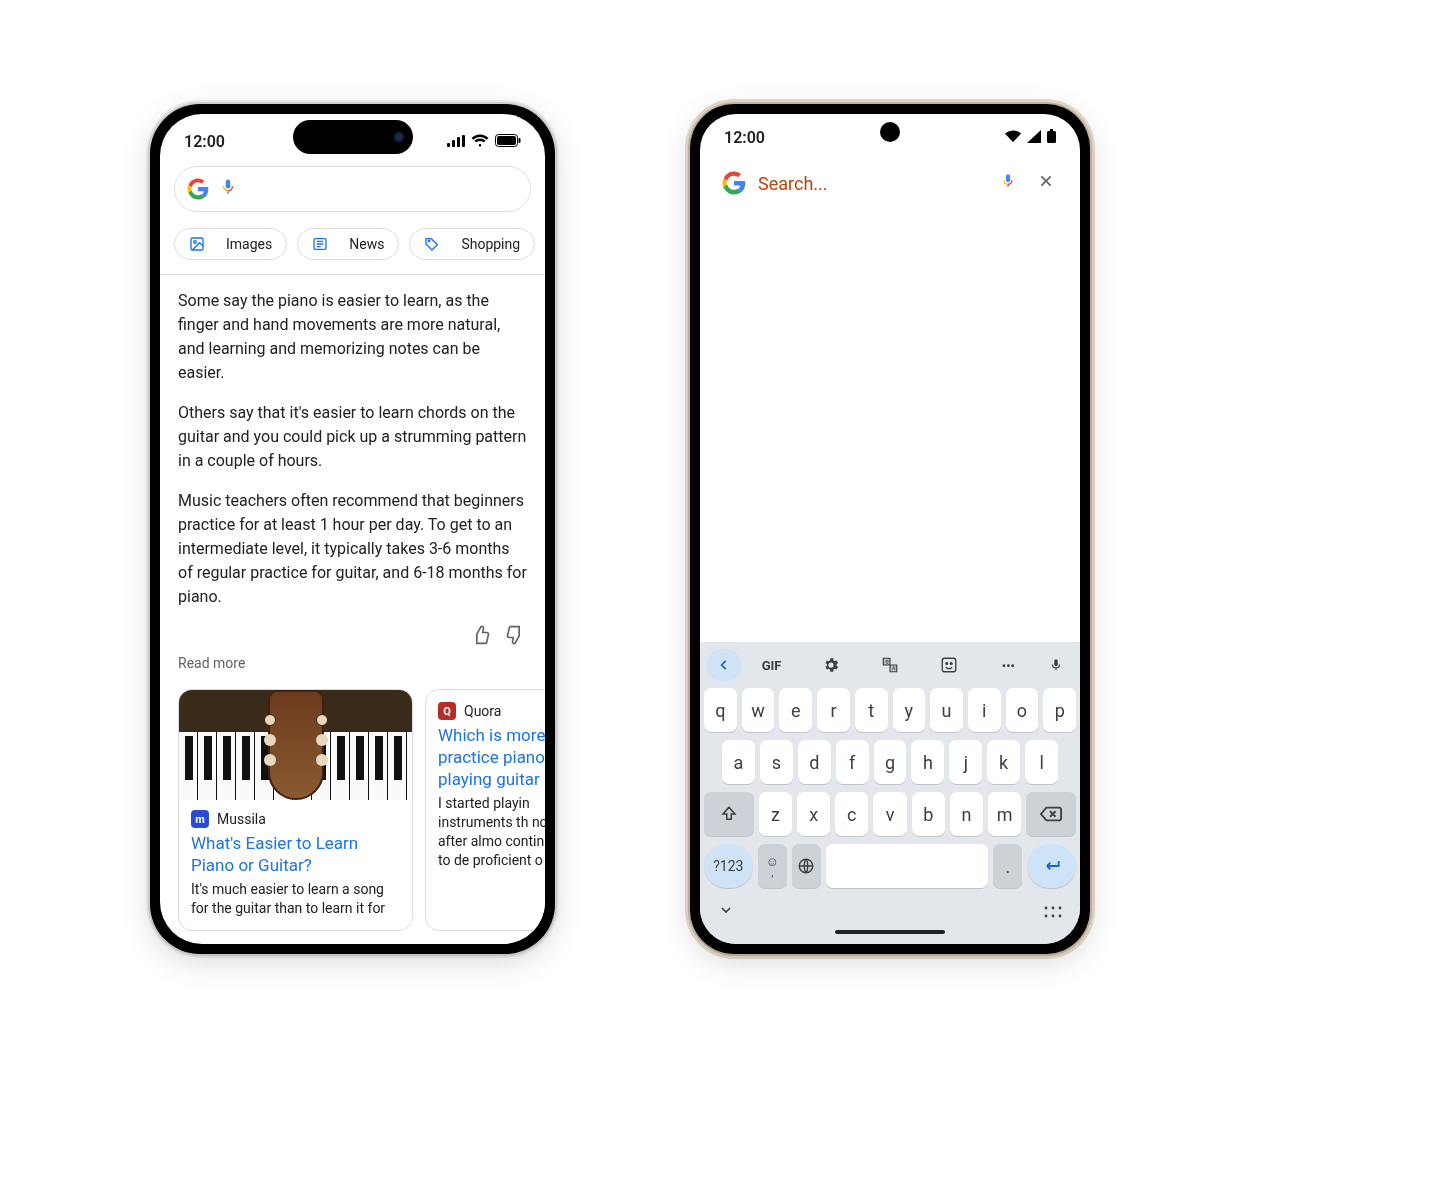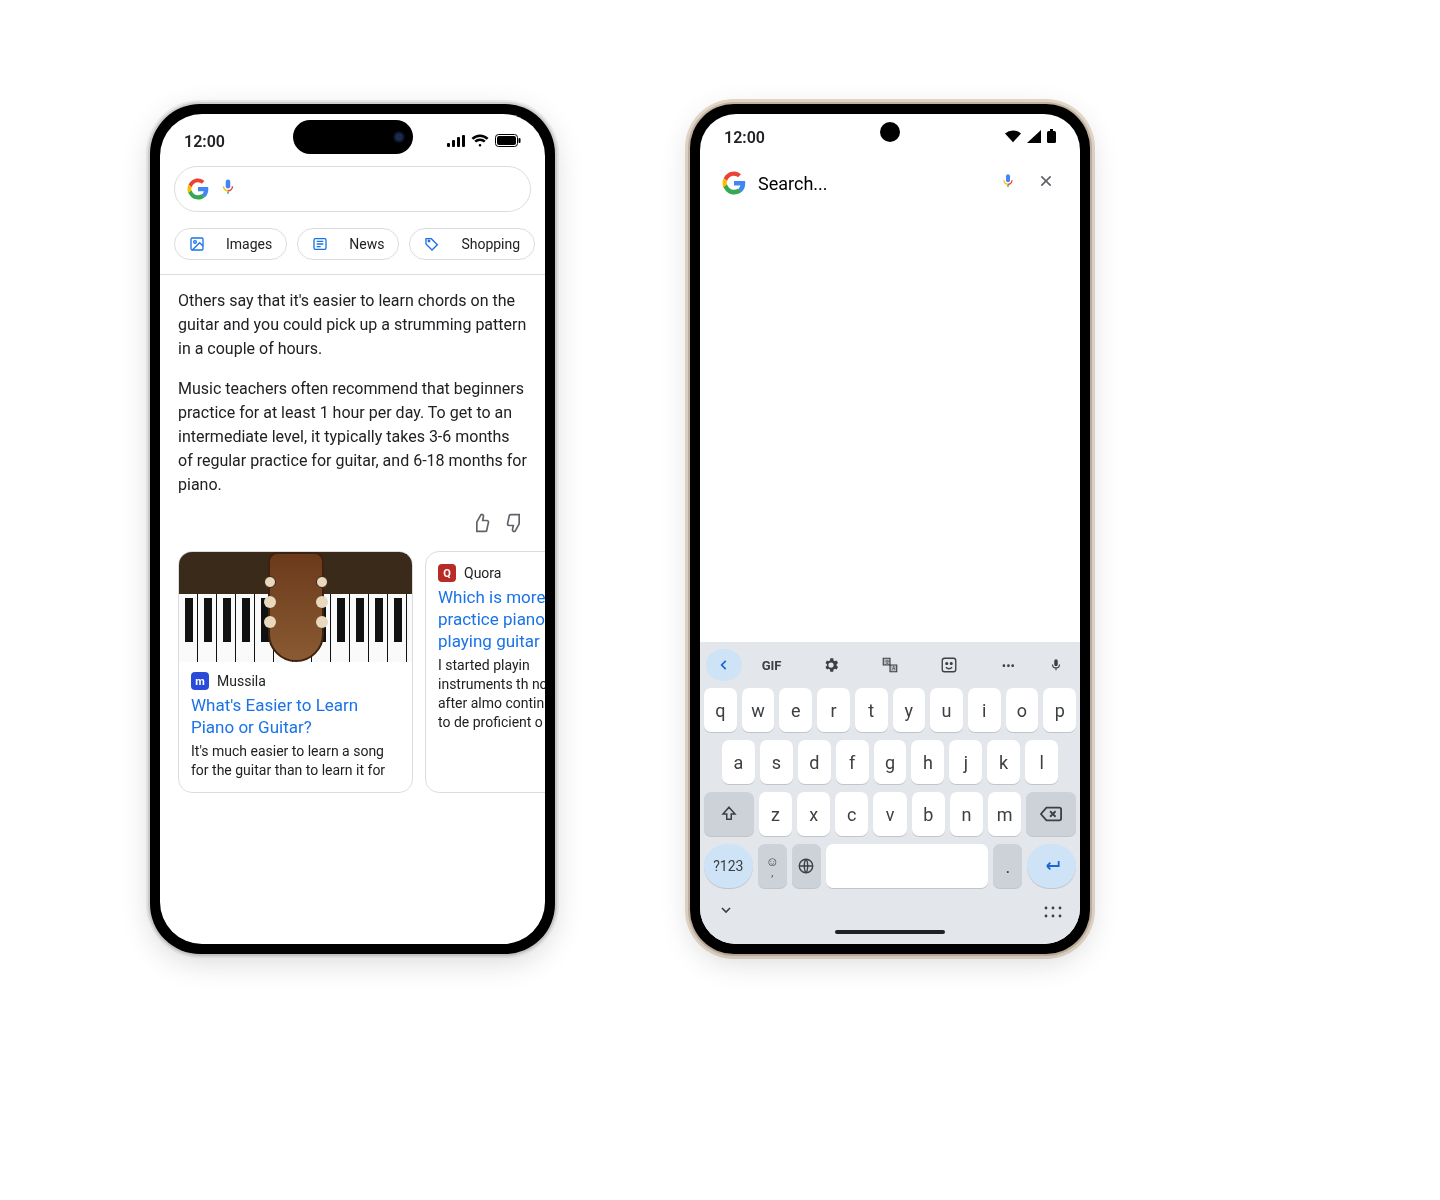--- a/index.html
+++ b/index.html
@@ -72,21 +72,21 @@
   .piano-bg{position:absolute;inset:0;background:linear-gradient(#3a2a1a 0 38%, transparent 38%),repeating-linear-gradient(90deg,#fafafa 0 18px,#111 18px 19px);}
   .piano-bg::after{content:"";position:absolute;left:0;right:0;top:42%;height:40%;background:repeating-linear-gradient(90deg,transparent 0 6px,#111 6px 14px,transparent 14px 19px);}
   .guitar-head{position:absolute;left:50%;top:0;bottom:0;width:56px;transform:translateX(-50%);background:linear-gradient(#6b3a1b,#8a5a33);border-radius:10px 10px 30px 30px;border:2px solid #3d2210;}
   .guitar-head::before,.guitar-head::after{content:"";position:absolute;width:10px;height:10px;border-radius:50%;background:#e8d9be;border:1px solid #3d2210;}
   .guitar-head::before{left:-6px;top:22px;box-shadow:0 20px 0 #e8d9be,0 40px 0 #e8d9be;}
   .guitar-head::after{right:-6px;top:22px;box-shadow:0 20px 0 #e8d9be,0 40px 0 #e8d9be;}
 
   
   .android .statusbar{height:42px;padding-top:4px;}
   .a-search{margin:6px 14px 0;height:42px;display:flex;align-items:center;gap:12px;padding:0 8px;}
-  .a-search .ph{flex:1;color:#000000;font-size:18px;}
+  .a-search .ph{flex:1;color:#c2410c;font-size:18px;}
 
   .kb{position:absolute;left:0;right:0;bottom:0;background:var(--kb-bg);padding-bottom:8px;}
   .kb-tool{height:46px;display:flex;align-items:center;justify-content:space-between;padding:17px 6px;text-align:center;}
   .kb-tool .tool{flex:1;display:flex;justify-content:center;color:#3c4043;font-size:13px;}
   .tool.chev{flex:0 0 36px;background:var(--kb-accent);border-radius:20px;height:32px;align-items:center;}
   .kb-rows{padding:0 4px;}
   .krow{display:flex;gap:5px;margin-bottom:8px;}
   .key{flex:1;height:44px;border-radius:7px;background:var(--kb-key);display:flex;align-items:center;justify-content:center;font-size:18px;color:#3c4043;box-shadow:0 1px 0 rgba(0,0,0,.15);} 
   .key.shade{background:#cdd2d8;}
   .key.accent{background:var(--kb-accent);}
@@ -189,37 +189,39 @@
                 <path d="M10 9l6 3-6 3z" fill="#1a73e8" stroke="none"></path>
               </svg>
             </span>
           <span>Vide</span>
         </div>
       </div>
 
       <div class="divider"></div>
 
       <div class="body">
+        <p>Some say the piano is easier to learn, as the finger and hand movements are more natural, and learning and memorizing notes can be easier.</p>
         <p>Others say that it's easier to learn chords on the guitar and you could pick up a strumming pattern in a couple of hours.</p>
         <p>Music teachers often recommend that beginners practice for at least 1 hour per day. To get to an intermediate level, it typically takes 3-6 months of regular practice for guitar, and 6-18 months for piano.</p>
       </div>
 
       <div class="feedback">
         <span>
           <svg width="20" height="20" viewBox="0 0 24 24" fill="none" stroke="#5f6368" stroke-width="2">
               <path d="M7 22V11M7 11l5-9a2 2 0 013 2l-1 5h5a2 2 0 012 2l-2 9a2 2 0 01-2 2H7z"></path>
             </svg>
         </span>
         <span>
           <svg width="20" height="20" viewBox="0 0 24 24" fill="none" stroke="#5f6368" stroke-width="2">
               <path d="M17 2v11M17 13l-5 9a2 2 0 01-3-2l1-5H5a2 2 0 01-2-2l2-9a2 2 0 012-2h10z"></path>
             </svg>
         </span>
       </div>
 
+      <div class="readmore">Read more</div>
 
       <div class="cards">
         <div class="card">
           <div class="thumb">
             <div class="piano-bg"></div>
               <div class="guitar-head"></div>
           </div>
           <div class="meta">
             <span class="favicon" style="background:#2a4bd7">m</span>
             <span>Mussila</span>

